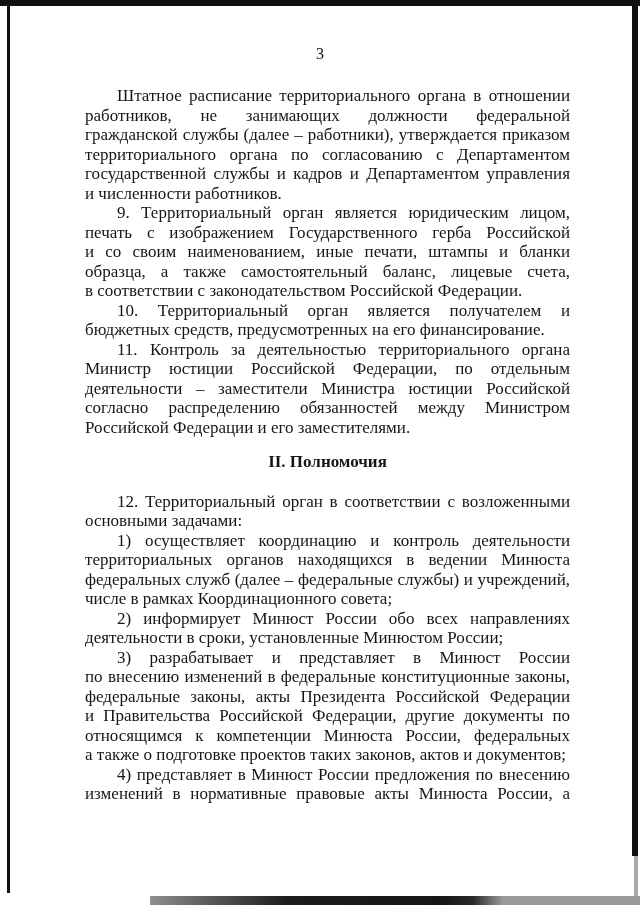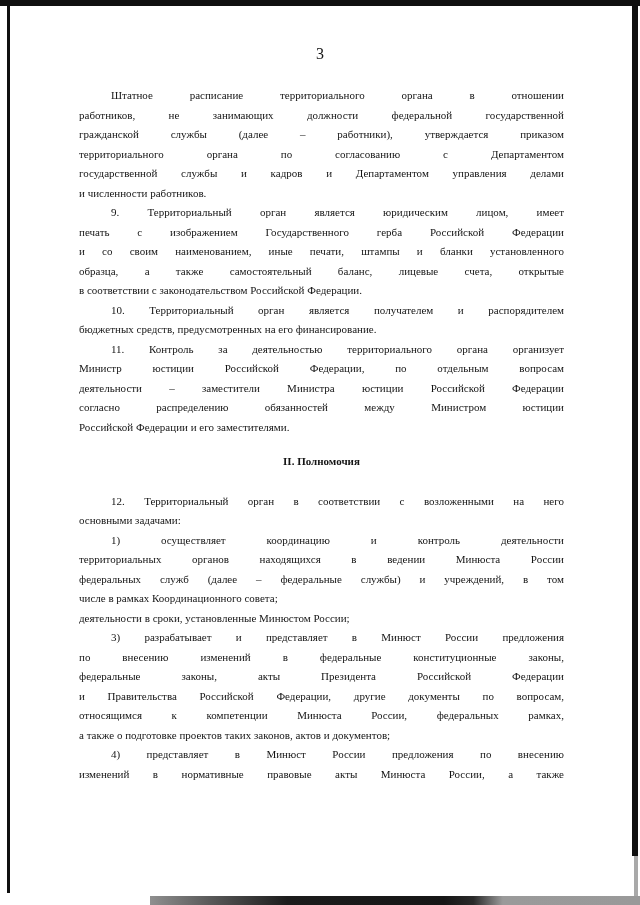--- a/index.html
+++ b/index.html
@@ -31,24 +31,24 @@
   .page-number {
     position: absolute;
     left: 0; right: 0;
     top: 44px;
     text-align: center;
     font-size: 16px;
     line-height: 19px;
   }
   .doc-body {
     position: absolute;
-    left: 79px;
+    left: 85px;
     top: 86px;
     width: 485px;
-    font-size: 11px;
+    font-size: 17px;
     line-height: 19.5px;
   }
   .para { margin: 0; }
   .line {
     text-align: justify;
     text-align-last: justify;
     height: 19.5px;
     overflow: hidden;
   }
   .line.first { text-indent: 32px; }
@@ -109,20 +109,21 @@
         <div class="line first">12. Территориальный орган в соответствии с возложенными на него</div>
         <div class="line endleft">основными задачами:</div>
       </div>
       <div class="para">
         <div class="line first">1) осуществляет координацию и контроль деятельности</div>
         <div class="line">территориальных органов находящихся в ведении Минюста России</div>
         <div class="line">федеральных служб (далее – федеральные службы) и учреждений, в том</div>
         <div class="line endleft">числе в рамках Координационного совета;</div>
       </div>
       <div class="para">
+        <div class="line first">2) информирует Минюст России обо всех направлениях</div>
         <div class="line endleft">деятельности в сроки, установленные Минюстом России;</div>
       </div>
       <div class="para">
         <div class="line first">3) разрабатывает и представляет в Минюст России предложения</div>
         <div class="line">по внесению изменений в федеральные конституционные законы,</div>
         <div class="line">федеральные законы, акты Президента Российской Федерации</div>
         <div class="line">и Правительства Российской Федерации, другие документы по вопросам,</div>
         <div class="line">относящимся к компетенции Минюста России, федеральных рамках,</div>
         <div class="line endleft">а также о подготовке проектов таких законов, актов и документов;</div>
       </div>

